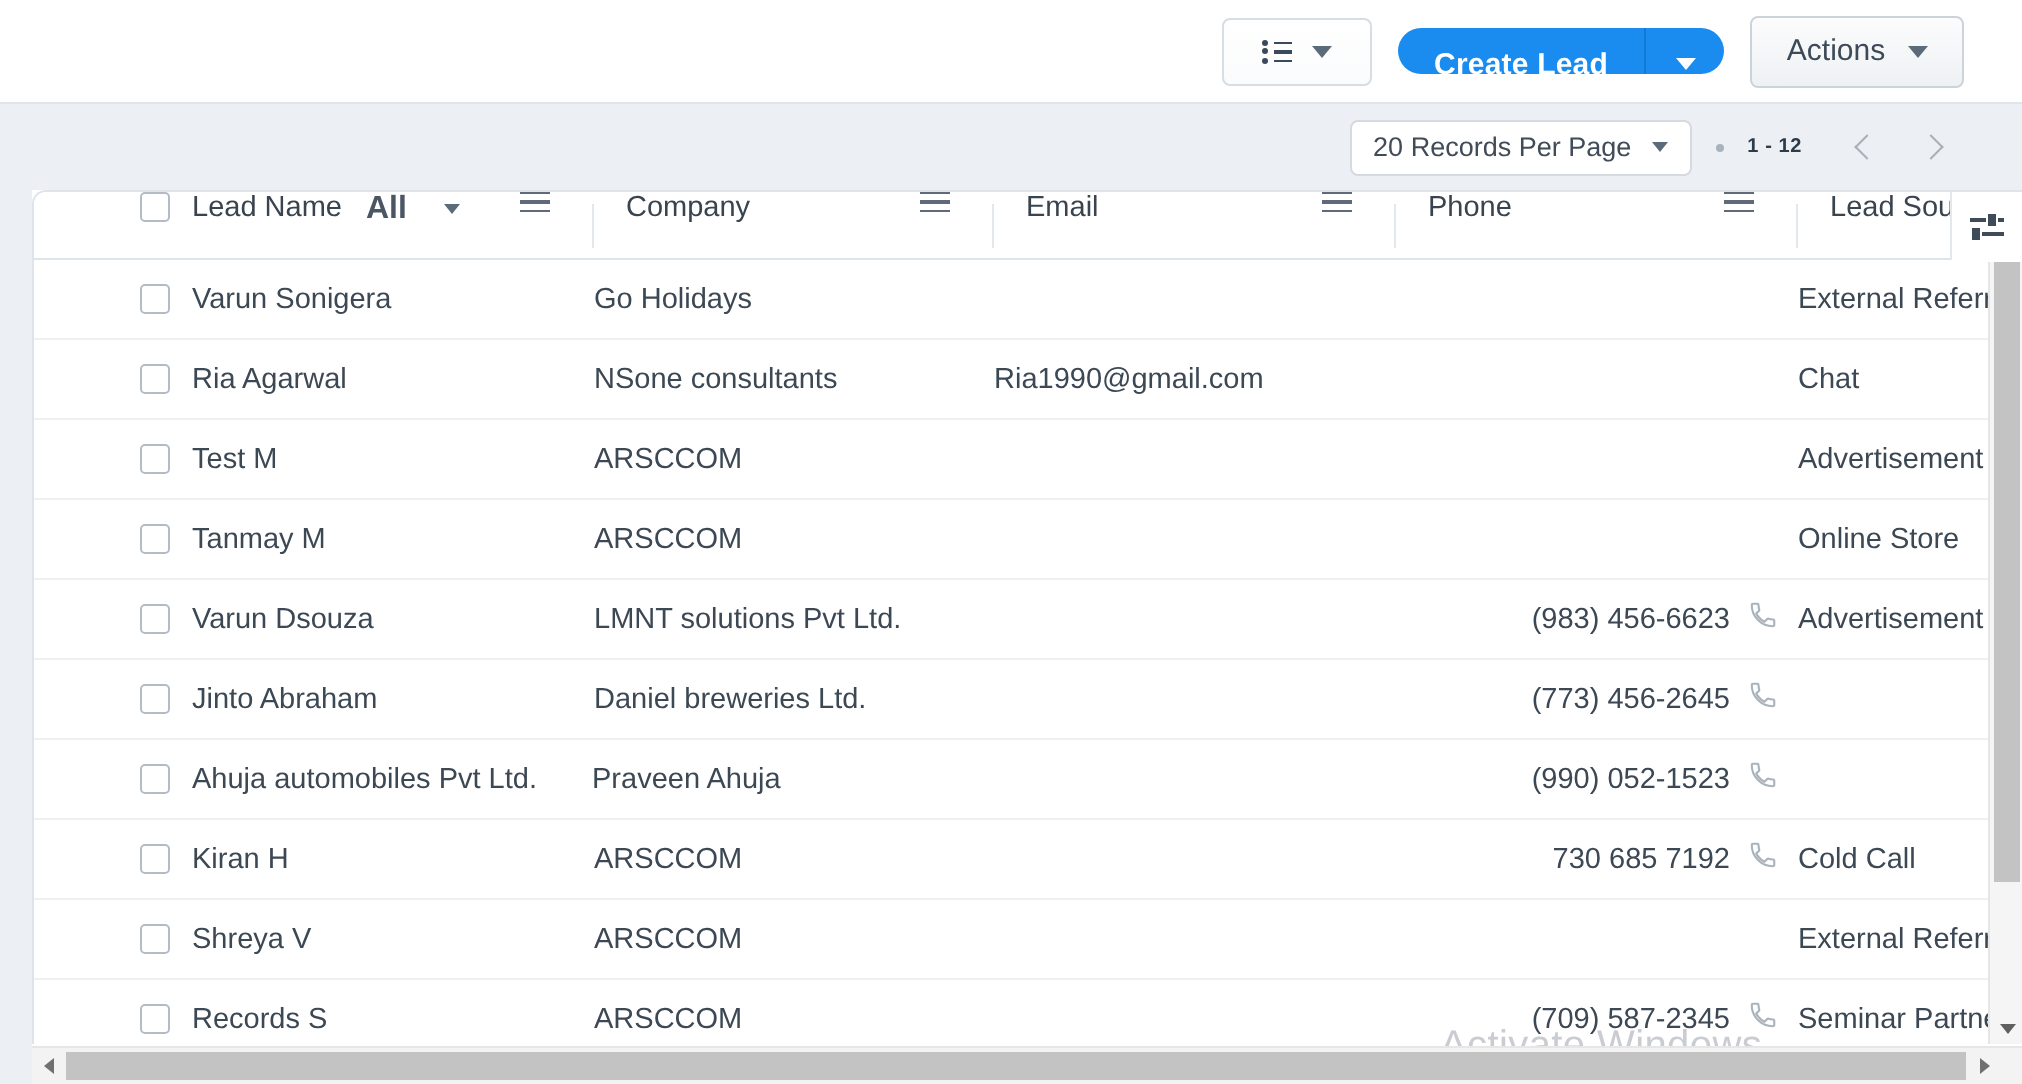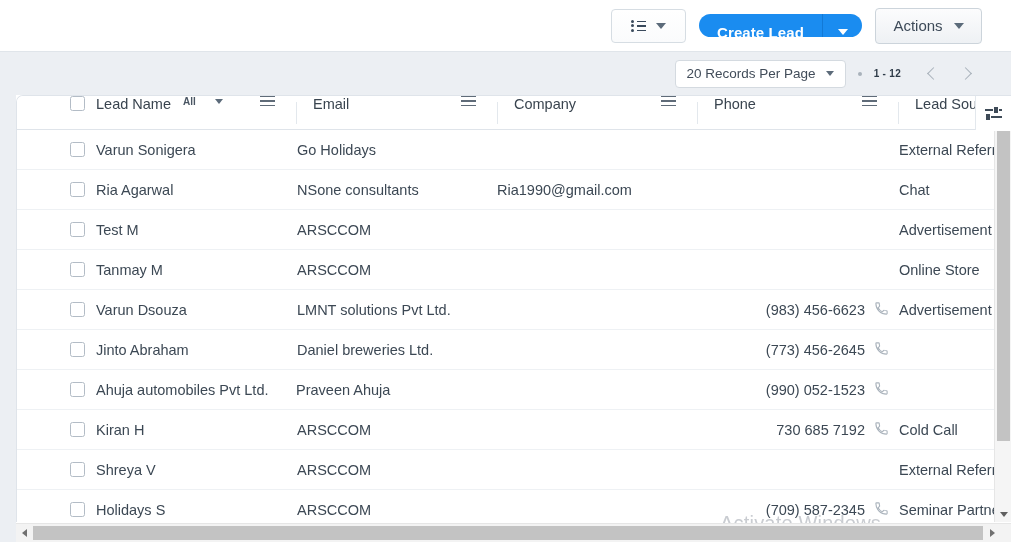--- a/index.html
+++ b/index.html
@@ -107,21 +107,21 @@
     font-size: 14.5px; color: #39444f;
   }
   .th .divider {
     position: absolute; right: 0; top: 6px; width: 1px; height: 22px; background: #e3e8ed;
   }
   .hamb { display: inline-block; width: 15px; height: 11px; position: relative; }
   .hamb i { position: absolute; left: 0; width: 15px; height: 1.7px; background: #5f6b78; }
   .hamb i:nth-child(1) { top: 0; }
   .hamb i:nth-child(2) { top: 4.6px; }
   .hamb i:nth-child(3) { top: 9.2px; }
-  .allfilter { display: flex; align-items: center; gap: 19px; font-size: 10px;
+  .allfilter { display: flex; align-items: center; gap: 19px; font-size: 16px;
                font-weight: bold; color: #4a5663; cursor: pointer; }
 
   .chk {
     width: 15px; height: 15px; border: 1.4px solid #b3bcc6; border-radius: 2.5px;
     background: #fff; display: inline-block; cursor: pointer;
   }
 
   .tbody { position: relative; }
   .row {
     height: 40px; display: flex; align-items: center;
@@ -246,32 +246,32 @@
           <span class="caret sm"></span>
         </span>
         <span class="hamb" style="position:absolute;right:22px;">
           <i></i>
             <i></i>
             <i></i>
         </span>
         <span class="divider"></span>
       </div>
 
+      <div class="th" style="width:200px;padding-left:16px">
+        <span>Company</span>
+        <span class="hamb" style="position:absolute;right:22px;">
+          <i></i>
+            <i></i>
+            <i></i>
+        </span>
+        <span class="divider"></span>
+      </div>
+
       <div class="th" style="width:201px;padding-left:16px">
         <span>Email</span>
-        <span class="hamb" style="position:absolute;right:22px;">
-          <i></i>
-            <i></i>
-            <i></i>
-        </span>
-        <span class="divider"></span>
-      </div>
-
-      <div class="th" style="width:200px;padding-left:16px">
-        <span>Company</span>
         <span class="hamb" style="position:absolute;right:22px;">
           <i></i>
             <i></i>
             <i></i>
         </span>
         <span class="divider"></span>
       </div>
 
       <div class="th" style="width:201px;padding-left:16px">
         <span>Phone</span>
@@ -415,21 +415,21 @@
           <div class="cell c-email"></div>
           <div class="cell c-phone">
             <span></span>
           </div>
           <div class="cell c-src">External Referr</div>
         </div>
         <div class="row">
           <div class="cell c-chk">
             <span class="chk"></span>
           </div>
-          <div class="cell c-name">Holidays S</div>
+          <div class="cell c-name">Records S</div>
           <div class="cell c-comp">ARSCCOM</div>
           <div class="cell c-email"></div>
           <div class="cell c-phone">
             <span>(709) 587-2345</span>
             <span><svg class="phone-icon" viewBox="0 0 24 24" fill="none" stroke="currentColor" stroke-width="1.7" stroke-linecap="round" stroke-linejoin="round">
                 <path d="M6.6 10.8c1.4 2.8 3.8 5.1 6.6 6.6l2.2-2.2c.3-.3.7-.4 1-.2 1.1.4 2.4.6 3.6.6.6 0 1 .4 1 1V20c0 .6-.4 1-1 1C10.6 21 3 13.4 3 4c0-.6.4-1 1-1h3.4c.6 0 1 .4 1 1 0 1.3.2 2.5.6 3.6.1.3 0 .7-.2 1l-2.2 2.2z"></path>
               </svg></span>
           </div>
           <div class="cell c-src">Seminar Partne</div>
         </div>

